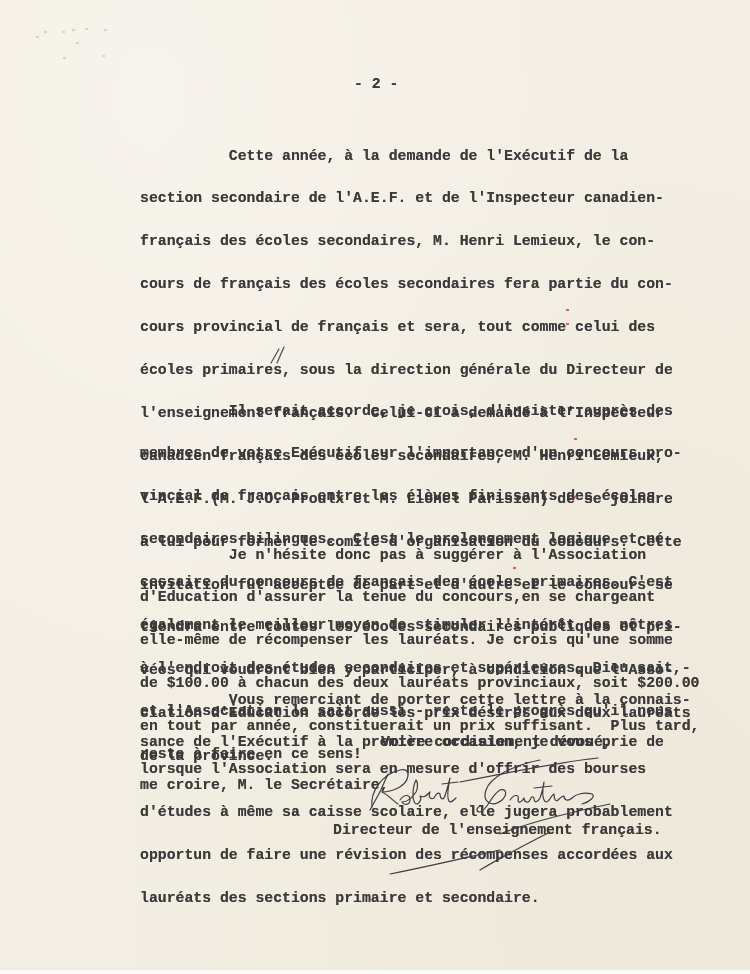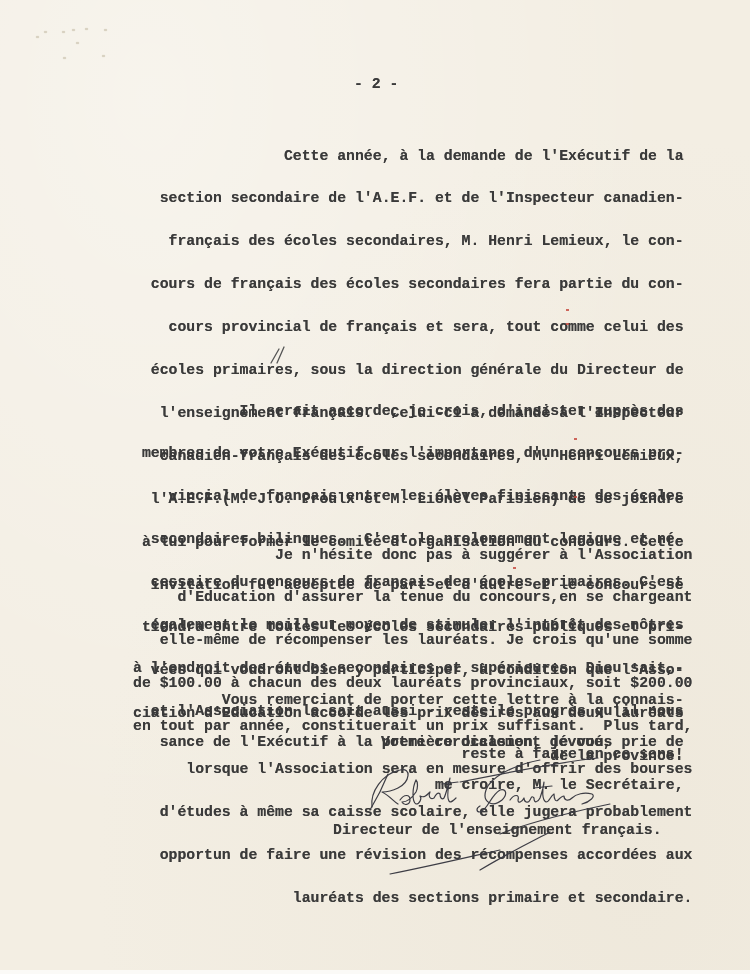--- a/index.html
+++ b/index.html
@@ -45,22 +45,21 @@
       white-space: pre;
       position: absolute;
       text-shadow: 0 0 0.4px rgba(40,40,40,0.6);
       font-weight: bold;
     }
     .page-number {
       left: 354px;
       top: 77px;
     }
     .para {
-      left: 133px;
-      text-align: right;
+      left: 140px;
     }
     .line {
       display: block;
       height: 14.3px;
     }
     .closing {
       left: 381px;
       top: 735px;
     }
     .signer-title {

